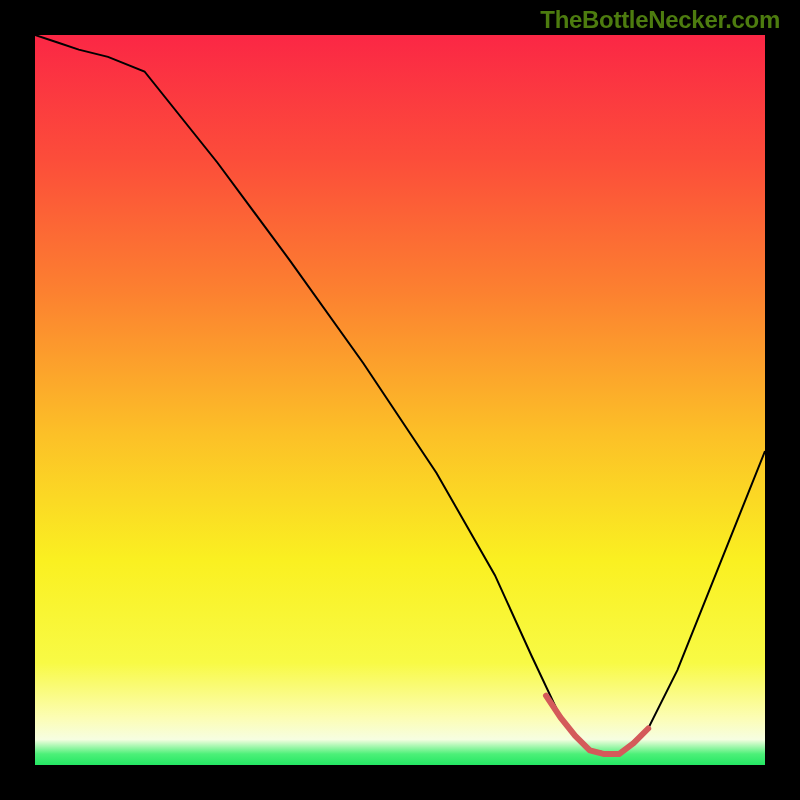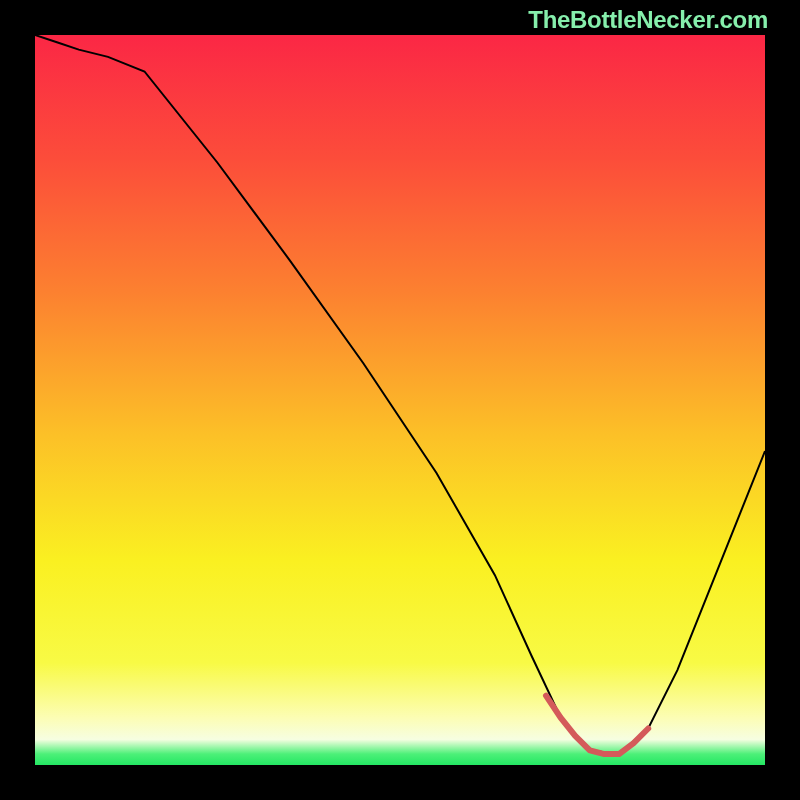--- a/index.html
+++ b/index.html
@@ -34,21 +34,21 @@
     width: 730px;
     height: 730px;
   }
   svg { display: block; }
 </style>
 </head>
 <body>
 
 <div class="outer">
 
-  <div class="watermark" style="top: 6px; right: 32px; color: #86efac;">TheBottleNecker.com</div>
+  <div class="watermark" style="top: 6px; right: 20px; color: #4d7c0f;">TheBottleNecker.com</div>
 
   <div class="chart-wrap">
     <svg id="chart-svg" viewBox="0 0 730 730" width="730" height="730">
       <defs>
         <linearGradient id="bg-grad" x1="0" y1="0" x2="0" y2="1">
             <stop offset="0%" stop-color="#fb2745"></stop>
             <stop offset="17%" stop-color="#fc4d3a"></stop>
             <stop offset="35%" stop-color="#fc8030"></stop>
             <stop offset="55.00000000000001%" stop-color="#fcc127"></stop>
             <stop offset="72%" stop-color="#faf021"></stop>

